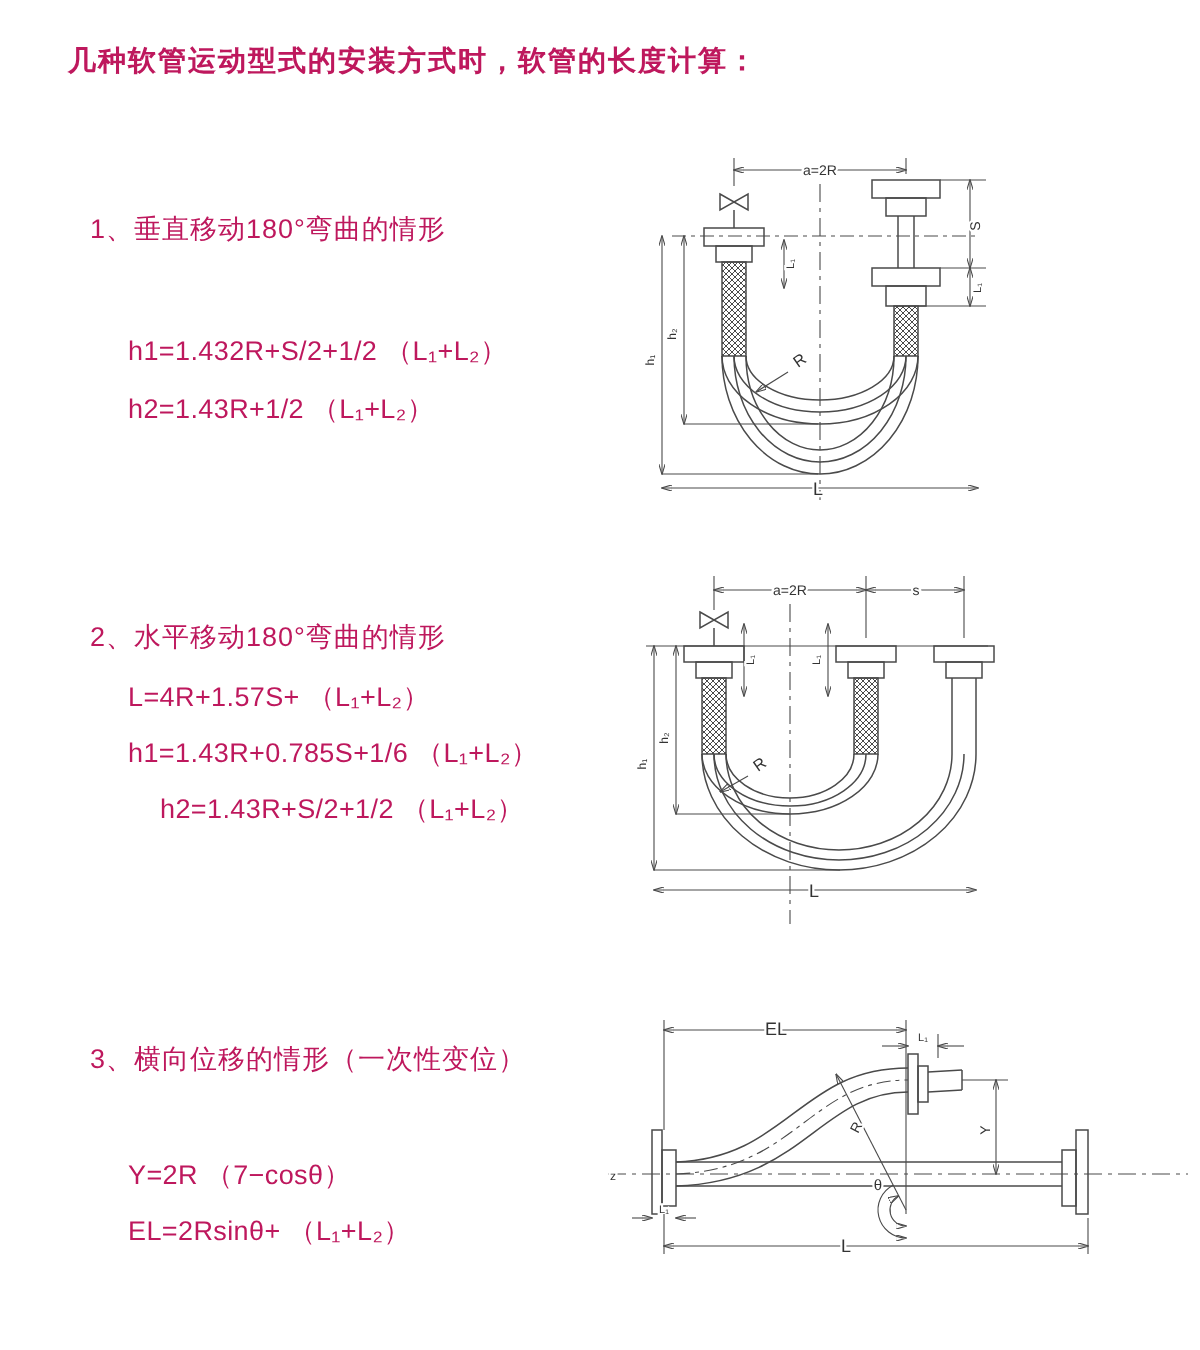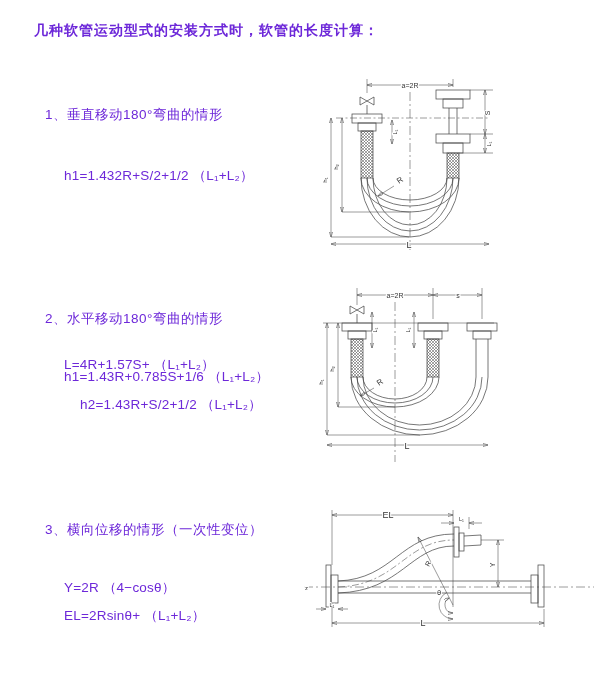--- a/index.html
+++ b/index.html
@@ -1,20 +1,20 @@
 <!DOCTYPE html>
 <html><head>
 <meta charset="utf-8">
 <style>
   html,body{margin:0;padding:0;background:#fff;}
   .page{
     position:relative;width:600px;height:675px;background:#ffffff;overflow:hidden;
     font-family:"Liberation Sans","DejaVu Sans",sans-serif;color:#1d1d1d;
   }
-  .txt{position:absolute;white-space:nowrap;font-size:13.5px;line-height:17px;color:#6d28d9;}
+  .txt{position:absolute;white-space:nowrap;font-size:13.5px;line-height:17px;color:#be185d;}
   .title{font-size:14px;font-weight:700;letter-spacing:1px;}
   .head{font-weight:400;letter-spacing:0.5px;}
   .formula{letter-spacing:0.2px;}
   svg.diag{position:absolute;overflow:visible;}
   svg.diag line, svg.diag path, svg.diag rect{stroke:#4a4a4a;fill:none;}
   svg.diag .thin{stroke-width:0.55;}
   svg.diag .cl{stroke-width:0.55;stroke-dasharray:9 3 2 3;}
   svg.diag .hdash{stroke-width:0.55;stroke-dasharray:7 2.5 2 2.5;}
   svg.diag text{
     font-family:"Liberation Sans","DejaVu Sans",sans-serif;fill:#333;stroke:#fff;
@@ -24,28 +24,29 @@
 </style>
 </head>
 <body>
 
 <div class="page">
 
   <div class="txt title" style="left:34px;top:22px">几种软管运动型式的安装方式时，软管的长度计算：</div>
 
   <div class="txt head" style="left:45px;top:106px">1、垂直移动180°弯曲的情形</div>
   <div class="txt formula" style="left:64px;top:167px">h1=1.432R+S/2+1/2 （L₁+L₂）</div>
+  <div class="txt formula" style="left:64px;top:196px">h2=1.43R+1/2 （L₁+L₂）</div>
 
   <div class="txt head" style="left:45px;top:310px">2、水平移动180°弯曲的情形</div>
-  <div class="txt formula" style="left:64px;top:356px">L=4R+1.57S+ （L₁+L₂）</div>
+  <div class="txt formula" style="left:64px;top:340px">L=4R+1.57S+ （L₁+L₂）</div>
   <div class="txt formula" style="left:64px;top:368px">h1=1.43R+0.785S+1/6 （L₁+L₂）</div>
   <div class="txt formula" style="left:80px;top:396px">h2=1.43R+S/2+1/2 （L₁+L₂）</div>
 
   <div class="txt head" style="left:45px;top:521px">3、横向位移的情形（一次性变位）</div>
-  <div class="txt formula" style="left:64px;top:579px">Y=2R （4−cosθ）</div>
+  <div class="txt formula" style="left:64px;top:579px">Y=2R （7−cosθ）</div>
   <div class="txt formula" style="left:64px;top:607px">EL=2Rsinθ+ （L₁+L₂）</div>
 
   <svg class="diag" style="left:312px;top:68px" width="250" height="192" viewBox="0 0 250 192">
     <defs>
       <marker id="arw" viewBox="0 0 10 6" refX="9.5" refY="3" markerWidth="10" markerHeight="6" orient="auto-start-reverse" markerUnits="strokeWidth">
         <path d="M0,0 L10,3 L0,6 Z" fill="#4a4a4a" stroke="none"></path>
       </marker>
       <pattern id="hat" width="3" height="3" patternUnits="userSpaceOnUse">
         <path d="M0,3 L3,0 M0,0 L3,3" stroke="#7a7a7a" stroke-width="0.5"></path>
       </pattern>

